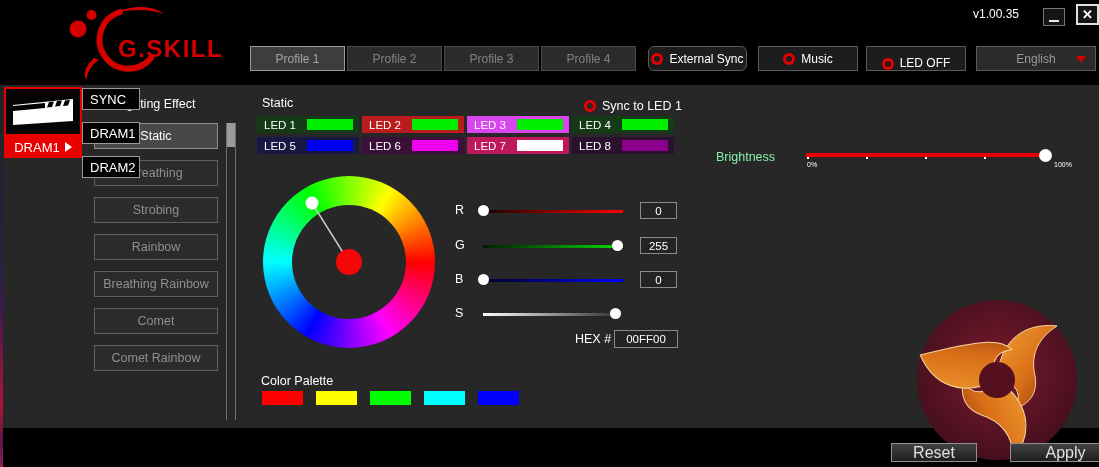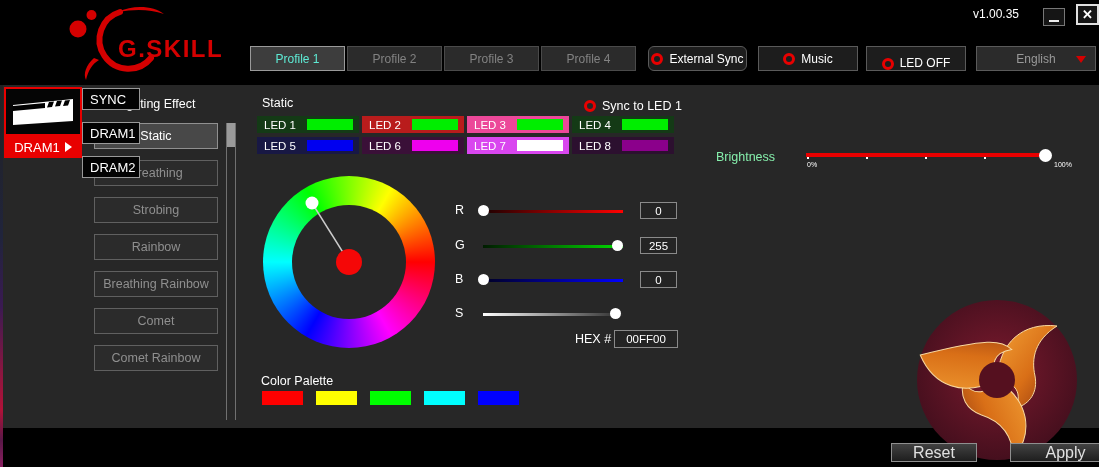--- a/index.html
+++ b/index.html
@@ -11,21 +11,21 @@
   .brand-logo{position:absolute;left:58px;top:4px;}
   .version{position:absolute;left:973px;top:7px;color:#fff;font-size:12px;}
   .win-btn{position:absolute;background:#151515;color:#eee;display:flex;align-items:flex-end;justify-content:center;cursor:default;}
   .min-btn{left:1043px;top:8px;width:22px;height:18px;border:1px solid #777;}
   .min-line{width:10px;border-bottom:2px solid #eee;margin-bottom:3px;}
   .close-btn{left:1076px;top:4px;width:23px;height:21px;border:2px solid #e0e0e0;align-items:center;font-size:13px;font-weight:bold;color:#fff;}
 
   .tabs{position:absolute;left:250px;top:46px;display:flex;gap:2px;}
   .tab{width:95px;height:25px;background:#2b2b2b;border:1px solid #4a4a4a;color:#828282;
        font-size:12px;display:flex;align-items:center;justify-content:center;}
-  .tab.active{background:#3d3d3d;border:1px solid #9a9a9a;color:#5eead4;}
+  .tab.active{background:#3d3d3d;border:1px solid #9a9a9a;color:#a3a3a3;}
 
   .top-action{position:absolute;top:46px;height:25px;background:#1d1d1d;border:1px solid#5a5a5a;
       color:#fff;font-size:12px;display:flex;align-items:center;justify-content:center;gap:6px;}
   .ring-icon{width:12px;height:12px;border:3px solid #e80000;border-radius:50%;background:#1d1d1d;flex:0 0 auto;}
   .ext-sync{left:648px;width:99px;border-radius:6px;}
   .music{left:758px;width:100px;}
   .led-off{left:866px;width:100px;align-items:flex-end;}
   .lang-select{position:absolute;left:976px;top:46px;width:120px;height:25px;background:#2b2b2b;
       border:1px solid #5a5a5a;color:#999;font-size:12px;display:flex;align-items:center;justify-content:center;}
   .tri-down{position:absolute;right:9px;top:9px;width:0;height:0;border-left:5px solid transparent;
@@ -199,37 +199,37 @@
 
   <div class="led-grid">
     <div class="led-cell" style="background: rgb(20, 58, 22);">
       <span class="led-label">LED 1</span>
       <span class="led-swatch" style="background: rgb(0, 238, 0);"></span>
     </div>
     <div class="led-cell" style="background: #b91c1c;">
       <span class="led-label">LED 2</span>
       <span class="led-swatch" style="background: rgb(0, 238, 0);"></span>
     </div>
-    <div class="led-cell" style="background: #ec4899;">
+    <div class="led-cell" style="background: #d946ef;">
       <span class="led-label">LED 3</span>
       <span class="led-swatch" style="background: rgb(0, 238, 0);"></span>
     </div>
     <div class="led-cell" style="background: rgb(20, 58, 22);">
       <span class="led-label">LED 4</span>
       <span class="led-swatch" style="background: rgb(0, 238, 0);"></span>
     </div>
     <div class="led-cell" style="background: rgb(24, 24, 68);">
       <span class="led-label">LED 5</span>
       <span class="led-swatch" style="background: rgb(0, 0, 240);"></span>
     </div>
     <div class="led-cell" style="background: rgb(58, 16, 56);">
       <span class="led-label">LED 6</span>
       <span class="led-swatch" style="background: rgb(238, 0, 238);"></span>
     </div>
-    <div class="led-cell" style="background: #d946ef;">
+    <div class="led-cell" style="background: #be185d;">
       <span class="led-label">LED 7</span>
       <span class="led-swatch" style="background: rgb(255, 255, 255);"></span>
     </div>
     <div class="led-cell" style="background: rgb(44, 16, 47);">
       <span class="led-label">LED 8</span>
       <span class="led-swatch" style="background: rgb(139, 0, 139);"></span>
     </div>
   </div>
 
   <div class="wheel">

